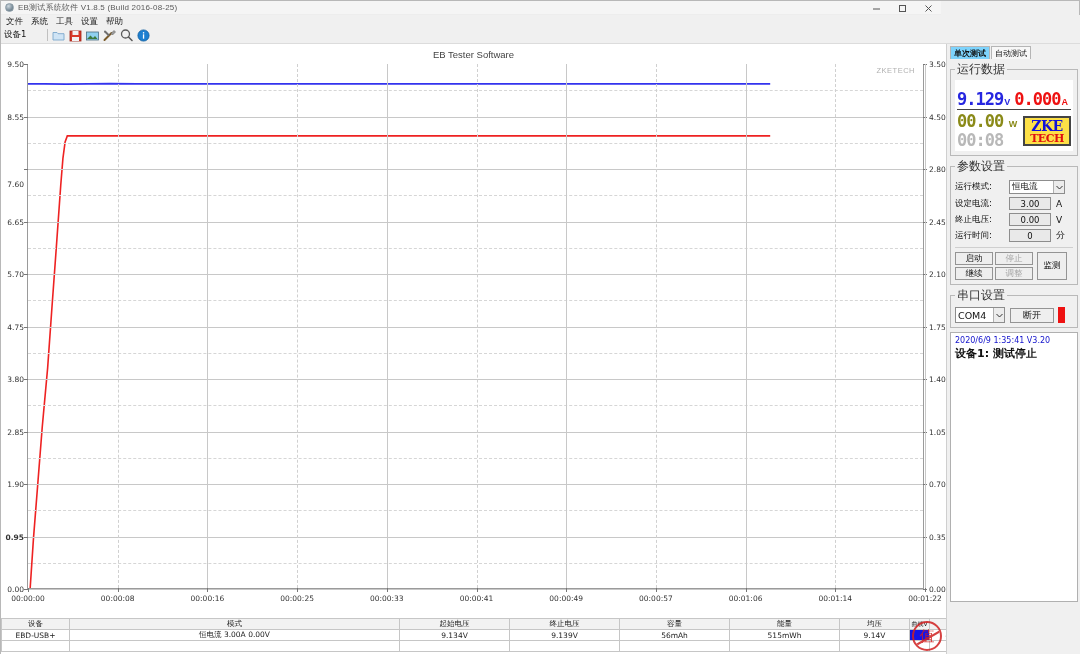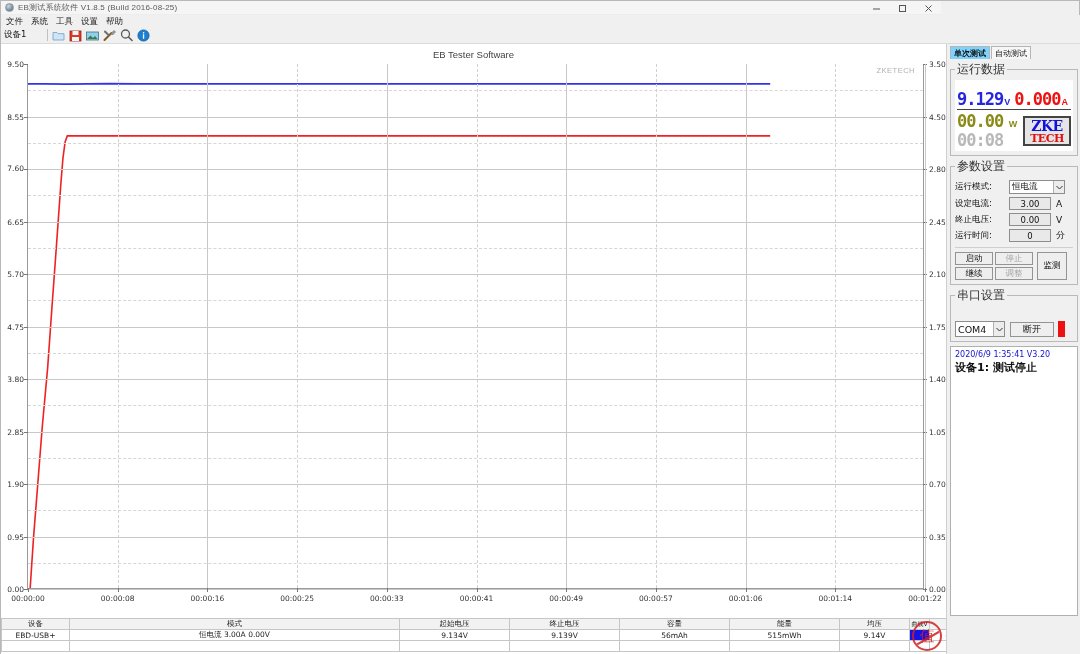--- a/index.html
+++ b/index.html
@@ -196,21 +196,21 @@
   .seg.w { color: #8a8a18; }
   .seg.t { color: #b8b8b8; }
   .unit { font-size: 9px; font-weight: bold; margin-left: 1px; }
   .unit.v { color: #2626e0; }
   .unit.a { color: #ee1111; }
   .unit.w { color: #8a8a18; }
   .hr-thin { height: 1px; background: #444; margin: 1px 0 2px 0; }
   .logo {
     border: 2px solid #444; width: 48px; height: 30px;
     display: flex; flex-direction: column; align-items: center; justify-content: center;
-    margin-left: auto; background: #e5e5e5;
+    margin-left: auto; background: #fde047;
   }
   .logo .zke { color: #1212d8; font-weight: bold; font-size: 14px; line-height: 14px;
                font-family: "DejaVu Serif", serif; letter-spacing: -.5px; }
   .logo .tech { color: #e01010; font-weight: bold; font-size: 11px; line-height: 11px;
                font-family: "DejaVu Serif", serif; letter-spacing: -.5px; }
   .dro-bottom { display: flex; align-items: center; }
 
   
   .prow { display: flex; align-items: center; margin-top: 3px; }
   .plabel { font-size: 8.5px; color: #111; width: 54px; font-family: "DejaVu Sans", sans-serif; }
@@ -232,21 +232,21 @@
 
   .btnrow { display: flex; margin-top: 4px; }
   .pbtn {
     width: 38px; height: 13px; border: 1px solid #949494; background: #eeeeee;
     font-size: 8.5px; color: #111; display: flex; align-items: center; justify-content: center;
     font-family: "DejaVu Sans", sans-serif; margin-right: 2px;
   }
   .pbtn.disabled { color: #a6a6a6; }
   .pbtn.tall { height: 28px; width: 30px; margin-left: 2px; }
 
-  .portrow { display: flex; align-items: center; margin-top: 15px; }
+  .portrow { display: flex; align-items: center; margin-top: 1px; }
   .portsel {
     width: 50px; height: 16px; border: 1px solid #8d8d8d; background: #fff;
     display: flex; align-items: center; justify-content: space-between;
     font-size: 9.5px; color: #111; padding-left: 2px; font-family: "DejaVu Sans", sans-serif;
   }
   .portbtn {
     width: 44px; height: 15px; border: 1px solid #949494; background: #efefef;
     font-size: 9px; display: flex; align-items: center; justify-content: center;
     margin-left: 5px; color: #111; font-family: "DejaVu Sans", sans-serif;
   }
@@ -353,21 +353,21 @@
           <div class="ytick-r" style="top: 0px;">3.50</div>
           <div class="ytick-mark-r" style="top: 0px;"></div>
           <div class="gl" style="top: 52.5px;"></div>
           <div class="gl dash" style="top: 78.75px;"></div>
           <div class="ytick-l" style="top: 52.5px;">8.55</div>
           <div class="ytick-mark-l" style="top: 52.5px;"></div>
           <div class="ytick-r" style="top: 52.5px;">4.50</div>
           <div class="ytick-mark-r" style="top: 52.5px;"></div>
           <div class="gl" style="top: 105px;"></div>
           <div class="gl dash" style="top: 131.25px;"></div>
-          <div class="ytick-l" style="top: 104px; text-align: center;">7.60</div>
+          <div class="ytick-l" style="top: 120px; text-align: center;">7.60</div>
           <div class="ytick-mark-l" style="top: 105px;"></div>
           <div class="ytick-r" style="top: 105px;">2.80</div>
           <div class="ytick-mark-r" style="top: 105px;"></div>
           <div class="gl" style="top: 157.5px;"></div>
           <div class="gl dash" style="top: 183.75px;"></div>
           <div class="ytick-l" style="top: 157.5px;">6.65</div>
           <div class="ytick-mark-l" style="top: 157.5px;"></div>
           <div class="ytick-r" style="top: 157.5px;">2.45</div>
           <div class="ytick-mark-r" style="top: 157.5px;"></div>
           <div class="gl" style="top: 210px;"></div>
@@ -395,21 +395,21 @@
           <div class="ytick-r" style="top: 367.5px;">1.05</div>
           <div class="ytick-mark-r" style="top: 367.5px;"></div>
           <div class="gl" style="top: 420px;"></div>
           <div class="gl dash" style="top: 446.25px;"></div>
           <div class="ytick-l" style="top: 420px;">1.90</div>
           <div class="ytick-mark-l" style="top: 420px;"></div>
           <div class="ytick-r" style="top: 420px;">0.70</div>
           <div class="ytick-mark-r" style="top: 420px;"></div>
           <div class="gl" style="top: 472.5px;"></div>
           <div class="gl dash" style="top: 498.75px;"></div>
-          <div class="ytick-l" style="top: 472.5px;">0.95</div>
+          <div class="ytick-l" style="top: 472.5px; font-weight: bold;">0.95</div>
           <div class="ytick-mark-l" style="top: 472.5px;"></div>
           <div class="ytick-r" style="top: 472.5px;">0.35</div>
           <div class="ytick-mark-r" style="top: 472.5px;"></div>
           <div class="gl" style="top: 525px;"></div>
           <div class="ytick-l" style="top: 525px;">0.00</div>
           <div class="ytick-mark-l" style="top: 525px;"></div>
           <div class="ytick-r" style="top: 525px;">0.00</div>
           <div class="ytick-mark-r" style="top: 525px;"></div>
           <div class="xtick" style="left: 0px;">00:00:00</div>
           <div class="xtick-mark" style="left: 0px;"></div>

